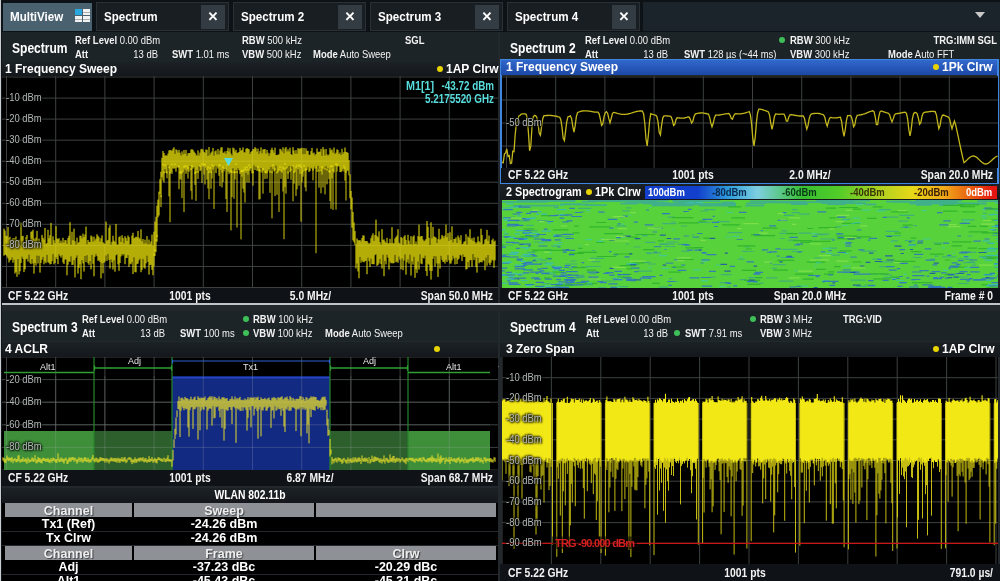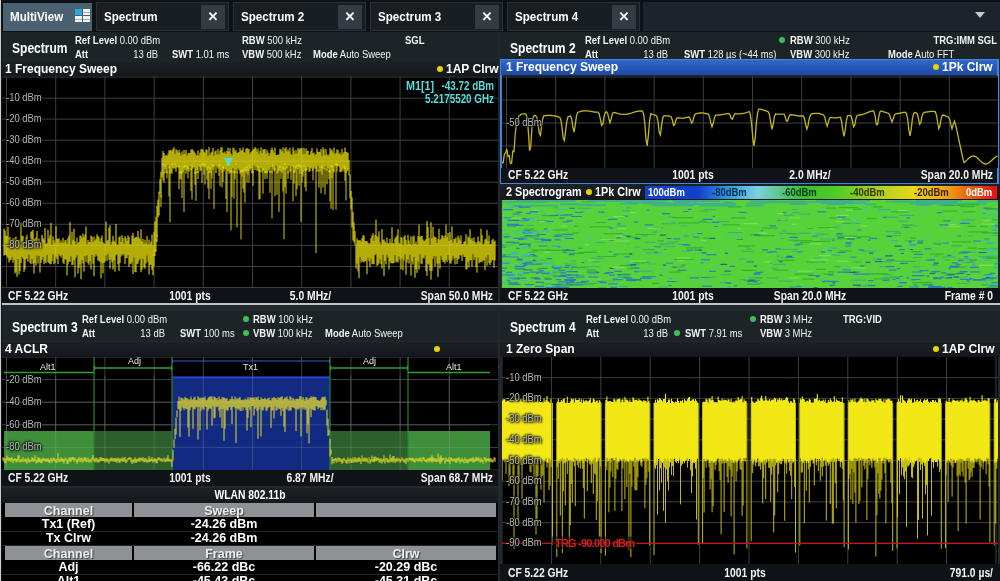--- a/index.html
+++ b/index.html
@@ -190,28 +190,28 @@
 <div class="abs" style="left:5px;top:532px;width:127px;text-align:center;font-size:12.5px;font-weight:bold;color:#fff;line-height:13px">Tx Clrw</div>
 <div class="abs" style="left:134px;top:532px;width:180px;text-align:center;font-size:12.5px;font-weight:bold;color:#fff;line-height:13px">-24.26 dBm</div>
 <div class="abs" style="left:2px;top:545px;width:496px;height:1px;background:#24282c"></div>
 <div class="abs" style="left:5px;top:546px;width:127px;height:14px;background:#8e9296"></div>
 <div class="abs" style="left:5px;top:547px;width:127px;text-align:center;font-size:12.5px;font-weight:bold;color:#eeeeee;text-shadow:1px 1px 1px #3a3e42">Channel</div>
 <div class="abs" style="left:134px;top:546px;width:180px;height:14px;background:#8e9296"></div>
 <div class="abs" style="left:134px;top:547px;width:180px;text-align:center;font-size:12.5px;font-weight:bold;color:#eeeeee;text-shadow:1px 1px 1px #3a3e42">Frame</div>
 <div class="abs" style="left:316px;top:546px;width:180px;height:14px;background:#8e9296"></div>
 <div class="abs" style="left:316px;top:547px;width:180px;text-align:center;font-size:12.5px;font-weight:bold;color:#eeeeee;text-shadow:1px 1px 1px #3a3e42">Clrw</div>
 <div class="abs" style="left:5px;top:561px;width:127px;text-align:center;font-size:12.5px;font-weight:bold;color:#fff;line-height:13px">Adj</div>
-<div class="abs" style="left:134px;top:561px;width:180px;text-align:center;font-size:12.5px;font-weight:bold;color:#fff;line-height:13px">-66.22 dBc</div>
+<div class="abs" style="left:134px;top:561px;width:180px;text-align:center;font-size:12.5px;font-weight:bold;color:#fff;line-height:13px">-37.23 dBc</div>
 <div class="abs" style="left:316px;top:561px;width:180px;text-align:center;font-size:12.5px;font-weight:bold;color:#fff;line-height:13px">-20.29 dBc</div>
 <div class="abs" style="left:2px;top:574px;width:496px;height:1px;background:#24282c"></div>
 <div class="abs" style="left:5px;top:575px;width:127px;text-align:center;font-size:12.5px;font-weight:bold;color:#fff;line-height:13px">Alt1</div>
 <div class="abs" style="left:134px;top:575px;width:180px;text-align:center;font-size:12.5px;font-weight:bold;color:#fff;line-height:13px">-45.43 dBc</div>
 <div class="abs" style="left:316px;top:575px;width:180px;text-align:center;font-size:12.5px;font-weight:bold;color:#fff;line-height:13px">-45.31 dBc</div>
 <div class="tbar" style="left:500px;top:342px;width:500px;height:15px"></div>
-<div class="hl" style="left:506px;top:343px">1 Zero Span</div>
+<div class="hl" style="left:506px;top:343px">3 Zero Span</div>
 <div class="dot" style="left:933px;top:346px;background:#e8d400"></div>
 <div class="hl" style="left:942px;top:343px">1AP Clrw</div>
 <svg width="496" height="207" style="position:absolute;left:502px;top:357px;background:#000">
     <path d="M0 0V207 M49.4 0V207 M98.8 0V207 M148.2 0V207 M197.6 0V207 M247 0V207 M296.4 0V207 M345.8 0V207 M395.2 0V207 M444.6 0V207 M494 0V207 M0 20.7H496 M0 41.4H496 M0 62.1H496 M0 82.8H496 M0 103.5H496 M0 124.2H496 M0 144.9H496 M0 165.6H496 M0 186.3H496" stroke="#3d4040" fill="none" stroke-width="1"></path>
     <path d="M0 44V102.5 M1 42.6V102.4 M2 42.2V103.2 M3 42.2V101.7 M4 44.9V103.4 M5 43.4V102.3 M6 43.9V102.9 M7 43.1V103.3 M8 44.6V101 M9 42.5V103.8 M10 42.8V105 M11 44.6V104.3 M12 43.9V103.9 M13 38.1V102.3 M14 42V102.8 M15 41V105 M16 44.4V102.4 M17 44.3V101.9 M18 42.2V104.3 M19 42V102.2 M20 44.8V103.3 M21 42.1V104.9 M22 40.9V105 M23 42.9V101.8 M24 44V103 M25 41.9V105.7 M26 45.6V103.7 M27 42.1V101.5 M28 42.9V103.7 M29 45.1V102.6 M30 43.2V101.8 M31 43.6V102.7 M32 45.5V104.5 M33 44V102.4 M34 45.1V101.4 M35 43.9V103.7 M36 42V104.4 M37 44.6V102.2 M38 45V103.6 M39 44.9V103.4 M40 44.6V104.7 M41 45.5V103.3 M42 41.2V104.6 M43 44.7V102.9 M44 42.9V101.4 M45 38.9V105.2 M46 44.2V105.9 M47 44.8V101.4 M48 45.9V105.8 M49 41.8V102.5 M55.3 44.8V104.6 M56.3 41.7V104.1 M57.3 45.3V103.4 M58.3 44.9V102.8 M59.3 43V102.6 M60.3 44.2V101.3 M61.3 42V106 M62.3 41.6V102.3 M63.3 45.7V105.4 M64.3 45.7V102.8 M65.3 39.8V101.4 M66.3 46V103.3 M67.3 45.9V103.7 M68.3 44.5V103 M69.3 41.6V103.9 M70.3 42.3V104 M71.3 42.1V105 M72.3 45.5V101 M73.3 41.6V102.2 M74.3 42.7V103.2 M75.3 43V103.4 M76.3 43V101.9 M77.3 41.6V104.3 M78.3 44.9V103.4 M79.3 42.3V103.7 M80.3 46V102.6 M81.3 42.6V106 M82.3 44.4V102 M83.3 43.6V104.2 M84.3 43.2V101.2 M85.3 44.3V105.3 M86.3 44.3V102.3 M87.3 42.9V103.5 M88.3 41V103 M89.3 46V105.6 M90.3 45.2V104.2 M91.3 41.5V102.7 M92.3 42.5V101.6 M93.3 45.1V101.1 M94.3 43.8V105.3 M95.3 43.4V105 M96.3 45.7V101.4 M97.3 43V101.3 M98.3 44.7V104.8 M103.9 42.9V104.7 M104.9 39.6V101.6 M105.9 44.3V104.6 M106.9 44.3V103.8 M107.9 44.3V101.9 M108.9 43.9V105.5 M109.9 45V101 M110.9 45.1V101.6 M111.9 41.7V102.9 M112.9 42.6V103.1 M113.9 44.8V101 M114.9 42.4V105.5 M115.9 42V104.1 M116.9 42.1V105.2 M117.9 41.5V101.9 M118.9 45.2V102.9 M119.9 42.7V104.4 M120.9 42.3V102.4 M121.9 45.3V102 M122.9 39.8V105.4 M123.9 42.5V103.8 M124.9 42.6V103.6 M125.9 43.4V105.2 M126.9 45V104.6 M127.9 42.5V103.2 M128.9 44.7V103.1 M129.9 45.1V104.3 M130.9 40.2V103.7 M131.9 41.8V103.2 M132.9 43.2V101.1 M133.9 43.1V104.7 M134.9 42.4V103 M135.9 44.1V104.2 M136.9 41.7V103.7 M137.9 43.2V102.4 M138.9 43.2V105.5 M139.9 44.1V105 M140.9 44.7V101.6 M141.9 43.1V103.4 M142.9 43.7V101.8 M143.9 44.1V101.8 M144.9 45.6V103.5 M145.9 39.7V101.8 M146.9 44.1V103.4 M152.5 45.7V105.9 M153.5 42.7V105.5 M154.5 45.5V101.5 M155.5 42.3V105.9 M156.5 43.4V102.1 M157.5 41.2V101.4 M158.5 41.7V103.7 M159.5 43V104.5 M160.5 44.4V105.8 M161.5 42.1V104.8 M162.5 42V101.6 M163.5 36.7V102.3 M164.5 45.5V104 M165.5 45V101.6 M166.5 42.6V103.7 M167.5 42.6V105.3 M168.5 45.9V101.9 M169.5 41.7V102.6 M170.5 44.3V102.3 M171.5 44.9V102.8 M172.5 45.7V101.4 M173.5 44.6V103.2 M174.5 45V103.9 M175.5 41.6V103.9 M176.5 44V103.3 M177.5 45.7V101 M178.5 43.8V105.6 M179.5 44.2V103.5 M180.5 42.7V105.5 M181.5 45.7V104.2 M182.5 41.9V105.1 M183.5 43.4V103.8 M184.5 44.3V101.5 M185.5 42.2V101.2 M186.5 40.5V103.7 M187.5 39.9V101.9 M188.5 43.9V103.5 M189.5 43.6V103.1 M190.5 42.4V105.9 M191.5 41.9V105.3 M192.5 44.3V104.3 M193.5 42.1V105.3 M194.5 43.7V103.8 M195.5 45.6V101.8 M201.1 44.4V104.7 M202.1 44.9V102.3 M203.1 44.6V103.7 M204.1 41.8V104.4 M205.1 42.5V102.7 M206.1 45.6V102.4 M207.1 41.8V105.8 M208.1 41.3V105.3 M209.1 43.3V104 M210.1 38.9V104.2 M211.1 43.1V105.9 M212.1 44.8V104.8 M213.1 45.2V105.7 M214.1 45.1V104.3 M215.1 45.4V102.5 M216.1 39.5V101.4 M217.1 43.1V105.3 M218.1 43.6V102.4 M219.1 43.8V103.2 M220.1 41.7V101.7 M221.1 43.5V103 M222.1 42.4V103.7 M223.1 43.1V102.5 M224.1 42.8V103.1 M225.1 44V104.3 M226.1 42.3V104.3 M227.1 42.6V101.7 M228.1 45.1V103.1 M229.1 41.9V105.7 M230.1 45.4V102.9 M231.1 44.6V105.8 M232.1 45.4V105.2 M233.1 44.3V103.2 M234.1 42.7V105.4 M235.1 44.1V105.2 M236.1 40V103.6 M237.1 42.4V102.5 M238.1 42.5V101.2 M239.1 42V105.7 M240.1 39.2V103.9 M241.1 45.3V104 M242.1 42.2V101.1 M243.1 44.3V104.3 M244.1 43.7V101.2 M249.7 40V102.1 M250.7 44.3V105.8 M251.7 45.5V104.8 M252.7 45.9V102.7 M253.7 44.6V105 M254.7 44.4V105.4 M255.7 41.9V101.4 M256.7 42.5V104.8 M257.7 44V103.5 M258.7 40.8V105.6 M259.7 38.8V105.4 M260.7 42.3V105 M261.7 43.8V103.2 M262.7 43.4V103.4 M263.7 38.9V102.4 M264.7 42.4V105.3 M265.7 43.8V102.5 M266.7 43.5V104 M267.7 41.9V102.5 M268.7 44.2V101.9 M269.7 42.8V105.4 M270.7 42.7V102.9 M271.7 42.3V101.8 M272.7 41V102 M273.7 41.5V102.8 M274.7 44.8V105.8 M275.7 42.3V105.5 M276.7 42.5V104.1 M277.7 40.8V103.5 M278.7 43.3V103.9 M279.7 41.6V103.7 M280.7 43.6V101.4 M281.7 42.7V102.2 M282.7 43.1V104.7 M283.7 41.3V103.5 M284.7 40V105.4 M285.7 41.1V102.2 M286.7 44.6V105.5 M287.7 46V103.9 M288.7 43.7V102.1 M289.7 44.6V103.6 M290.7 45.9V103.3 M291.7 41.6V105 M292.7 42.7V102.9 M298.3 41.5V101.5 M299.3 42.6V104.4 M300.3 39.5V104.9 M301.3 42.1V104.7 M302.3 42.5V103.2 M303.3 45.1V103.7 M304.3 44.3V105.9 M305.3 43.4V104.3 M306.3 44.6V106 M307.3 42V104.9 M308.3 42.7V103 M309.3 45.5V102.4 M310.3 45.6V102.8 M311.3 45.4V106 M312.3 41.7V103.4 M313.3 41.9V101.5 M314.3 41.2V105.2 M315.3 37V102.1 M316.3 43.5V104.2 M317.3 42.5V102.1 M318.3 44.3V104.1 M319.3 43.8V103.5 M320.3 43.8V101 M321.3 42.4V103.9 M322.3 44.6V103.6 M323.3 42.5V102.6 M324.3 46V102.9 M325.3 45.8V105.4 M326.3 42.9V105 M327.3 44.8V105.6 M328.3 41.5V102.7 M329.3 43.3V104.4 M330.3 44.9V102.5 M331.3 44.4V101.3 M332.3 39.3V104.7 M333.3 44.9V102.2 M334.3 42.3V104.9 M335.3 43.2V101.5 M336.3 43.9V102.7 M337.3 43.8V102 M338.3 44.7V104.6 M339.3 44.9V104.4 M340.3 40.3V105.5 M341.3 45.7V103.6 M346.9 43.3V102.6 M347.9 45.3V103.6 M348.9 42.3V104 M349.9 43.3V104.3 M350.9 42.1V103.9 M351.9 44.8V102.3 M352.9 41.5V101.1 M353.9 44.5V101.4 M354.9 45.7V102 M355.9 44.7V103.8 M356.9 43.4V101 M357.9 42V103.6 M358.9 40.4V102.9 M359.9 41.7V101.4 M360.9 42V102.8 M361.9 44.7V102.3 M362.9 41.4V105.9 M363.9 45.2V102.9 M364.9 41.6V101.9 M365.9 41.9V105.7 M366.9 43.5V101.2 M367.9 44.4V101.7 M368.9 44.6V103.8 M369.9 42.6V105.8 M370.9 43.6V101.4 M371.9 43.1V103.8 M372.9 45.5V103.2 M373.9 41.7V102.7 M374.9 43.1V105.8 M375.9 43.7V105.6 M376.9 42.1V101.3 M377.9 42.1V101.3 M378.9 41.8V103.9 M379.9 43.9V106 M380.9 45.1V103.5 M381.9 42V101.1 M382.9 45.7V103.5 M383.9 42.3V101.2 M384.9 42.7V102.7 M385.9 41.6V102.5 M386.9 42V105.4 M387.9 42.2V102.1 M388.9 44.1V102.4 M389.9 43.6V105.9 M395.5 45V102.6 M396.5 42.1V103.2 M397.5 44.5V103.9 M398.5 38.3V101.3 M399.5 45.7V105.7 M400.5 38.5V103.3 M401.5 42.7V104.1 M402.5 43.5V102.8 M403.5 44.7V101 M404.5 46V102.6 M405.5 43.5V102.9 M406.5 41.8V104.6 M407.5 41.6V101.1 M408.5 42.7V105.8 M409.5 41.8V103.5 M410.5 45.7V105.6 M411.5 45.6V105.8 M412.5 41.9V103.8 M413.5 44.8V104.4 M414.5 43.2V103.4 M415.5 42.7V103 M416.5 44.8V101.1 M417.5 44.1V101.1 M418.5 42.3V102.4 M419.5 44.9V101.4 M420.5 45.7V105.3 M421.5 43.5V103.5 M422.5 42.2V105.7 M423.5 43.2V105.9 M424.5 42.8V105.4 M425.5 42.1V102.8 M426.5 44.4V104.1 M427.5 45.5V101.8 M428.5 44.6V101.3 M429.5 45.1V101 M430.5 43.1V105.1 M431.5 43.1V106 M432.5 44.8V103.3 M433.5 43.3V105 M434.5 44.9V105.1 M435.5 45.8V102.9 M436.5 41.5V102.5 M437.5 41.6V104.9 M438.5 41.9V104.8 M444.1 43.7V104.7 M445.1 44.5V105.5 M446.1 45V102.8 M447.1 41.1V103.9 M448.1 44.8V104.8 M449.1 45.4V102.1 M450.1 43.7V105.9 M451.1 42.3V102.9 M452.1 42.9V102.8 M453.1 43.7V106 M454.1 43.9V105.2 M455.1 43.2V103 M456.1 43.4V102.7 M457.1 45.1V104.2 M458.1 43.2V102.1 M459.1 43.5V101.9 M460.1 42.3V102.6 M461.1 44.8V102.9 M462.1 44.1V103.7 M463.1 41.5V104.1 M464.1 40.7V103.1 M465.1 42.9V101.2 M466.1 45.7V102.4 M467.1 44.5V101.2 M468.1 39.8V104.5 M469.1 43.1V105.5 M470.1 43.8V103.5 M471.1 43.3V105.8 M472.1 42.4V104.9 M473.1 44.1V101.6 M474.1 44.5V102.2 M475.1 45.4V103 M476.1 43.2V102 M477.1 42.9V101.3 M478.1 44.7V102.3 M479.1 44.7V102.8 M480.1 38.3V103.3 M481.1 43.4V105.4 M482.1 43.5V104.5 M483.1 42.6V103.7 M484.1 43.5V105.3 M485.1 44.3V101.3 M486.1 40.9V101.9 M487.1 41.6V102.3 M492.7 42.2V105.4 M493.7 41.9V104.8 M494.7 45.6V105.2 M495.7 43.2V101.2" stroke="#f2e816" fill="none" stroke-width="1.1"></path>
     <path d="M0 101.5V123.3 M3 100.7V105.3 M4 102.4V116.8 M6 101.9V104.2 M7 102.3V129.2 M8 100V126.3 M9 102.8V106.3 M11 103.3V124.8 M12 102.9V191.8 M16 101.4V164 M17 100.9V126 M18 103.3V106.1 M19 101.2V108 M20 102.3V142.3 M21 103.9V108 M22 104V106.5 M23 100.8V103 M28 102.7V114.7 M29 101.6V115.5 M31 101.7V109.2 M32 103.5V122.3 M34 100.4V177.5 M35 102.7V162.3 M36 103.4V119.2 M37 101.2V103.7 M39 102.4V132.5 M40 103.7V119.1 M41 102.3V118 M42 103.6V145.5 M44 100.4V104.9 M45 104.2V110.5 M47 100.4V133.1 M48 104.8V128.9 M49 101.5V109.9 M50.5 46V188 M55.3 103.6V110.2 M56.3 103.1V121.8 M57.3 102.4V106.3 M58.3 101.8V158.6 M59.3 101.6V104.4 M60.3 100.3V196 M61.3 105V134.3 M62.3 101.3V106.3 M63.3 104.4V148.4 M64.3 101.8V105.3 M65.3 100.4V116.9 M67.3 102.7V190.7 M68.3 102V168.4 M69.3 102.9V126.8 M70.3 103V145.5 M72.3 100V109.2 M73.3 101.2V149.2 M75.3 102.4V108 M76.3 100.9V110.8 M77.3 103.3V105.6 M78.3 102.4V111.8 M80.3 101.6V111.6 M81.3 105V131.1 M82.3 101V161.7 M84.3 100.2V101.4 M85.3 104.3V134.2 M86.3 101.3V102.4 M87.3 102.5V106.7 M88.3 102V107.9 M89.3 104.6V126.1 M90.3 103.2V106.9 M91.3 101.7V137.1 M92.3 100.6V116.5 M93.3 100.1V117.7 M94.3 104.3V163 M95.3 104V144.1 M96.3 100.4V103.7 M97.3 100.3V179.7 M98.3 103.8V109.6 M99.1 46V196.1 M54.8 46V199.8 M103.9 103.7V109.4 M104.9 100.6V113 M106.9 102.8V155.3 M107.9 100.9V130.5 M108.9 104.5V114.7 M110.9 100.6V120.2 M111.9 101.9V102.9 M112.9 102.1V153.9 M113.9 100V121.8 M114.9 104.5V111.7 M115.9 103.1V113 M117.9 100.9V103.9 M119.9 103.4V154.1 M120.9 101.4V111.5 M121.9 101V103.7 M122.9 104.4V142.1 M123.9 102.8V104.6 M124.9 102.6V130 M126.9 103.6V192.7 M127.9 102.2V116.9 M128.9 102.1V200.1 M129.9 103.3V129.7 M130.9 102.7V104.7 M131.9 102.2V109.5 M132.9 100.1V132.7 M133.9 103.7V133.3 M134.9 102V133.3 M135.9 103.2V120.1 M136.9 102.7V104.3 M138.9 104.5V108.3 M139.9 104V109.8 M142.9 100.8V151.3 M143.9 100.8V127.8 M144.9 102.5V121.3 M145.9 100.8V103.1 M146.9 102.4V114.7 M147.7 46V188.2 M103.4 46V198.7 M152.5 104.9V110.4 M153.5 104.5V111.9 M154.5 100.5V108.1 M155.5 104.9V157.7 M157.5 100.4V133.5 M158.5 102.7V111.5 M159.5 103.5V125.8 M161.5 103.8V153.8 M162.5 100.6V110.5 M163.5 101.3V165.7 M164.5 103V112.4 M165.5 100.6V124.1 M166.5 102.7V133.6 M167.5 104.3V110.4 M168.5 100.9V105.4 M169.5 101.6V118 M170.5 101.3V109.1 M171.5 101.8V119.1 M172.5 100.4V101.6 M173.5 102.2V104.8 M174.5 102.9V106.1 M176.5 102.3V106.3 M177.5 100V103 M178.5 104.6V147.4 M179.5 102.5V108.9 M180.5 104.5V107.1 M182.5 104.1V106.4 M184.5 100.5V103.3 M185.5 100.2V110.6 M188.5 102.5V113.2 M189.5 102.1V136.2 M190.5 104.9V119.2 M191.5 104.3V105.8 M192.5 103.3V106.1 M193.5 104.3V111.7 M194.5 102.8V162.5 M196.3 46V187.7 M152 46V198.1 M201.1 103.7V120.9 M202.1 101.3V155.5 M204.1 103.4V110.6 M206.1 101.4V103.4 M207.1 104.8V109.9 M208.1 104.3V132.4 M209.1 103V122.3 M210.1 103.2V155.2 M211.1 104.9V149.3 M213.1 104.7V112.9 M214.1 103.3V108.1 M217.1 104.3V114.2 M218.1 101.4V123.1 M219.1 102.2V177.3 M220.1 100.7V106.7 M221.1 102V106 M222.1 102.7V155 M223.1 101.5V105.9 M224.1 102.1V106.2 M225.1 103.3V120 M226.1 103.3V125.8 M227.1 100.7V109.5 M228.1 102.1V112.8 M229.1 104.7V159.3 M230.1 101.9V119.5 M232.1 104.2V197.5 M233.1 102.2V104.6 M234.1 104.4V124.2 M235.1 104.2V114.5 M238.1 100.2V112.2 M239.1 104.7V113 M240.1 102.9V158.8 M241.1 103V148.6 M242.1 100.1V102.7 M243.1 103.3V104.4 M244.9 46V191.5 M200.6 46V186.3 M249.7 101.1V103.8 M250.7 104.8V116.1 M251.7 103.8V107.5 M253.7 104V109.5 M254.7 104.4V105.5 M256.7 103.8V109.5 M257.7 102.5V109.1 M258.7 104.6V112.7 M260.7 104V146.4 M261.7 102.2V121.4 M262.7 102.4V107.5 M263.7 101.4V142.2 M264.7 104.3V105.6 M266.7 103V110.6 M267.7 101.5V111.2 M268.7 100.9V144.5 M269.7 104.4V117.6 M270.7 101.9V109.7 M271.7 100.8V175.4 M272.7 101V158.3 M273.7 101.8V108.5 M275.7 104.5V135.3 M276.7 103.1V117.2 M277.7 102.5V106 M278.7 102.9V107.1 M279.7 102.7V107.3 M280.7 100.4V104.1 M282.7 103.7V163.8 M283.7 102.5V106.5 M284.7 104.4V116.6 M287.7 102.9V113.9 M288.7 101.1V118.8 M289.7 102.6V142.3 M290.7 102.3V106 M292.7 101.9V130 M293.5 46V195.6 M249.2 46V184.2 M299.3 103.4V115.6 M300.3 103.9V115.5 M301.3 103.7V106 M302.3 102.2V166.2 M304.3 104.9V133.9 M306.3 105V112.3 M307.3 103.9V145.5 M308.3 102V109.9 M309.3 101.4V103.4 M311.3 105V106.6 M312.3 102.4V128.4 M314.3 104.2V108.4 M316.3 103.2V114.1 M318.3 103.1V123.7 M319.3 102.5V110.3 M320.3 100V119.4 M321.3 102.9V109.5 M323.3 101.6V108.6 M324.3 101.9V163.7 M326.3 104V108.9 M327.3 104.6V107.3 M328.3 101.7V147.2 M329.3 103.4V104.6 M330.3 101.5V166.6 M331.3 100.3V166.6 M333.3 101.2V126.3 M334.3 103.9V151.4 M336.3 101.7V103.6 M337.3 101V104.1 M338.3 103.6V110.3 M339.3 103.4V104.8 M340.3 104.5V112.1 M341.3 102.6V143.4 M342.1 46V190.3 M297.8 46V188.7 M346.9 101.6V122.1 M347.9 102.6V117.3 M348.9 103V142.7 M349.9 103.3V111.9 M350.9 102.9V146.9 M351.9 101.3V115.4 M352.9 100.1V135.6 M353.9 100.4V165.6 M354.9 101V104.3 M356.9 100V147.2 M357.9 102.6V143.7 M359.9 100.4V130.5 M361.9 101.3V109 M362.9 104.9V112.3 M363.9 101.9V104.9 M364.9 100.9V163.1 M365.9 104.7V122.3 M367.9 100.7V108.4 M369.9 104.8V111 M370.9 100.4V103.1 M372.9 102.2V110.7 M373.9 101.7V199.5 M374.9 104.8V158.3 M375.9 104.6V116.3 M376.9 100.3V136.8 M377.9 100.3V141.6 M378.9 102.9V133.4 M379.9 105V122.8 M381.9 100.1V106.5 M382.9 102.5V116.1 M383.9 100.2V166.3 M387.9 101.1V104.6 M388.9 101.4V125.9 M389.9 104.9V146.1 M390.7 46V193.9 M346.4 46V192.4 M395.5 101.6V160.2 M397.5 102.9V136.9 M399.5 104.7V118.1 M400.5 102.3V110.6 M401.5 103.1V119.4 M402.5 101.8V122.2 M403.5 100V114.5 M404.5 101.6V170.2 M405.5 101.9V109.6 M406.5 103.6V109.1 M407.5 100.1V107.8 M409.5 102.5V120.1 M410.5 104.6V121.1 M411.5 104.8V110.3 M412.5 102.8V107.6 M415.5 102V181.6 M416.5 100.1V162.8 M417.5 100.1V104.8 M418.5 101.4V112.8 M419.5 100.4V107.4 M420.5 104.3V161.5 M421.5 102.5V105.8 M422.5 104.7V108.8 M423.5 104.9V137.1 M424.5 104.4V128.2 M425.5 101.8V178.4 M428.5 100.3V101.5 M429.5 100V158.7 M431.5 105V111.2 M435.5 101.9V109.7 M437.5 103.9V115 M438.5 103.8V112.2 M439.3 46V191.9 M395 46V191.5 M444.1 103.7V118.2 M446.1 101.8V144.7 M448.1 103.8V105.9 M449.1 101.1V108.6 M450.1 104.9V139.6 M451.1 101.9V110.4 M453.1 105V106 M455.1 102V119 M456.1 101.7V174.2 M457.1 103.2V117.2 M458.1 101.1V119.3 M459.1 100.9V105.9 M460.1 101.6V114.8 M461.1 101.9V119.5 M463.1 103.1V125.5 M464.1 102.1V166.7 M465.1 100.2V104 M466.1 101.4V111.6 M467.1 100.2V123.1 M468.1 103.5V121.3 M469.1 104.5V114.7 M470.1 102.5V119.8 M471.1 104.8V110.9 M472.1 103.9V110.8 M473.1 100.6V103.4 M474.1 101.2V105.7 M475.1 102V105 M477.1 100.3V107.8 M478.1 101.3V162.5 M479.1 101.8V110.1 M481.1 104.4V112.3 M483.1 102.7V103.9 M484.1 104.3V117.4 M485.1 100.3V102.9 M486.1 100.9V107.3 M487.1 101.3V129.6 M487.9 46V185.3 M443.6 46V191.3 M492.7 104.4V106 M493.7 103.8V166.6 M494.7 104.2V111.7 M495.7 100.2V102.5 M492.2 46V188.2" stroke="#d8cf14" fill="none" stroke-width="1" stroke-opacity="0.9"></path>
     <path d="M0 186.3H496" stroke="#c81616" stroke-width="1.3"></path>
     <rect x="50" y="179.5" width="85" height="12.5" fill="#000" fill-opacity="0.5"></rect>
     <text x="53" y="190" font-family="Liberation Sans" font-size="11" font-weight="bold" fill="#d42020" textLength="80">TRG  -90.000 dBm</text>
   </svg>

